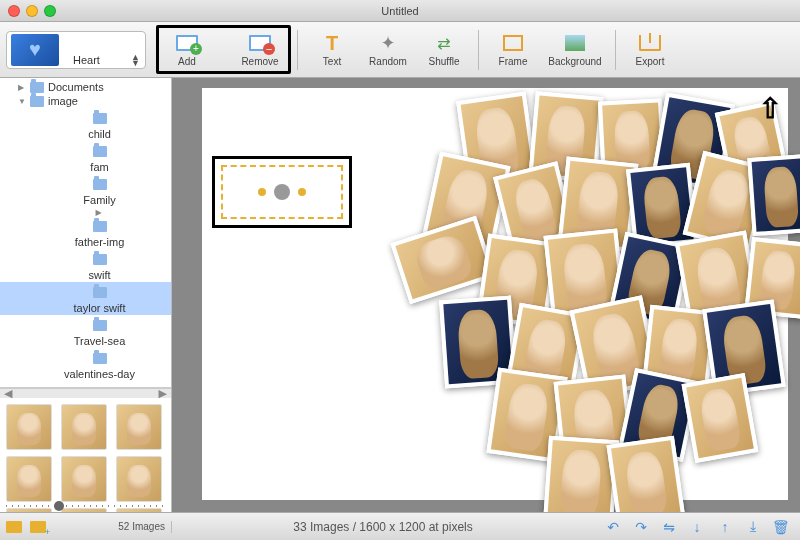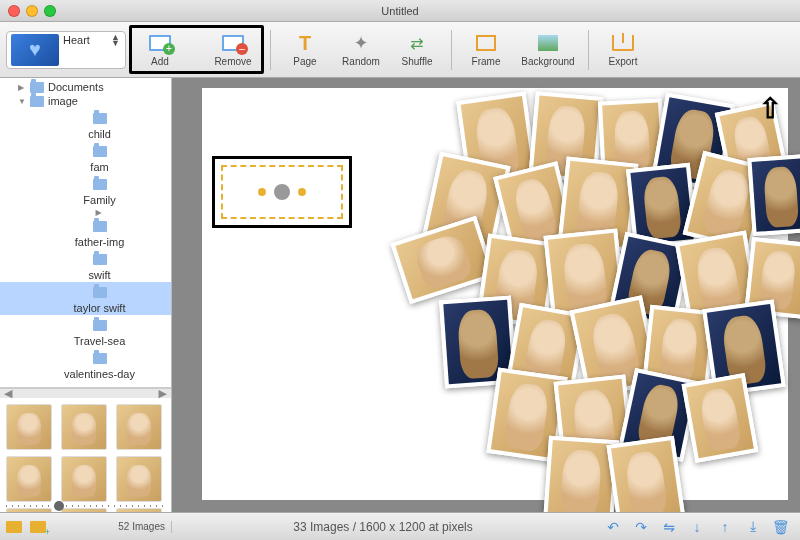--- a/index.html
+++ b/index.html
@@ -4,21 +4,21 @@
 <style>
 * { margin: 0; padding: 0; box-sizing: border-box; font-family: "Lucida Grande", Arial, sans-serif; font-size: 11px; }
 body { width: 800px; height: 540px; background: #ececec; overflow: hidden; position: relative; }
 .titlebar { height: 22px; background: linear-gradient(#e8e8e8,#d0d0d0); border-bottom: 1px solid #aaa; display: flex; align-items: center; justify-content: center; position: relative; }
 .traffic { position: absolute; left: 8px; display: flex; gap: 6px; }
 .tl { width: 12px; height: 12px; border-radius: 50%; border: 1px solid rgba(0,0,0,.2); }
 .red { background:#ff5f57; } .yellow { background:#ffbd2e; } .green { background:#28c940; }
 .titlebar-title { color:#444; }
 
 .toolbar { height: 56px; background: linear-gradient(#f7f7f7,#e2e2e2); border-bottom: 1px solid #aaa; display: flex; align-items: center; padding: 0 6px; }
-.shape-sel { display:flex; align-items:flex-start; gap:4px; border:1px solid #bbb; background:#fff; border-radius:4px; padding:2px 4px; margin-right:3px; }
+.shape-sel { display:flex; align-items:flex-end; gap:14px; border:1px solid #bbb; background:#fff; border-radius:4px; padding:2px 4px; margin-right:10px; }
 .shape-thumb { width:48px; height:32px; background:linear-gradient(135deg,#3a7fe0,#1a4fa0); border-radius:2px; position:relative; display:flex; align-items:center; justify-content:center; }
 .shape-thumb::after { content:"♥"; color:#9cc8ff; font-size:20px; }
 .shape-label { width:44px; color:#333; }
 .shape-arrows { width:10px; color:#555; font-size:9px; line-height:6px; }
 
 .tb-group { display:flex; gap:17px; }
 .tb-btn { width:56px; display:flex; flex-direction:column; align-items:center; justify-content:center; gap:2px; padding:4px 0; cursor:pointer; }
 .tb-icon { width:28px; height:22px; display:flex; align-items:center; justify-content:center; position:relative; }
 .tb-label { color:#444; font-size:10px; }
 .sep { width:1px; height:40px; background:#bbb; margin:0 6px; }
@@ -101,21 +101,21 @@
           <div class="rect-icon rem"></div>
         </div>
       <span class="tb-label">Remove</span>
     </div>
   </div>
 
   <div class="sep"></div>
 
   <div class="tb-btn">
     <div class="tb-icon" style="color:#e8a030;font-size:20px;font-weight:bold">T</div>
-    <span class="tb-label">Page</span>
+    <span class="tb-label">Text</span>
   </div>
   <div class="tb-btn">
     <div class="tb-icon" style="color:#888;font-size:18px">✦</div>
     <span class="tb-label">Random</span>
   </div>
   <div class="tb-btn">
     <div class="tb-icon" style="color:#50a050;font-size:16px">⇄</div>
     <span class="tb-label">Shuffle</span>
   </div>
 

